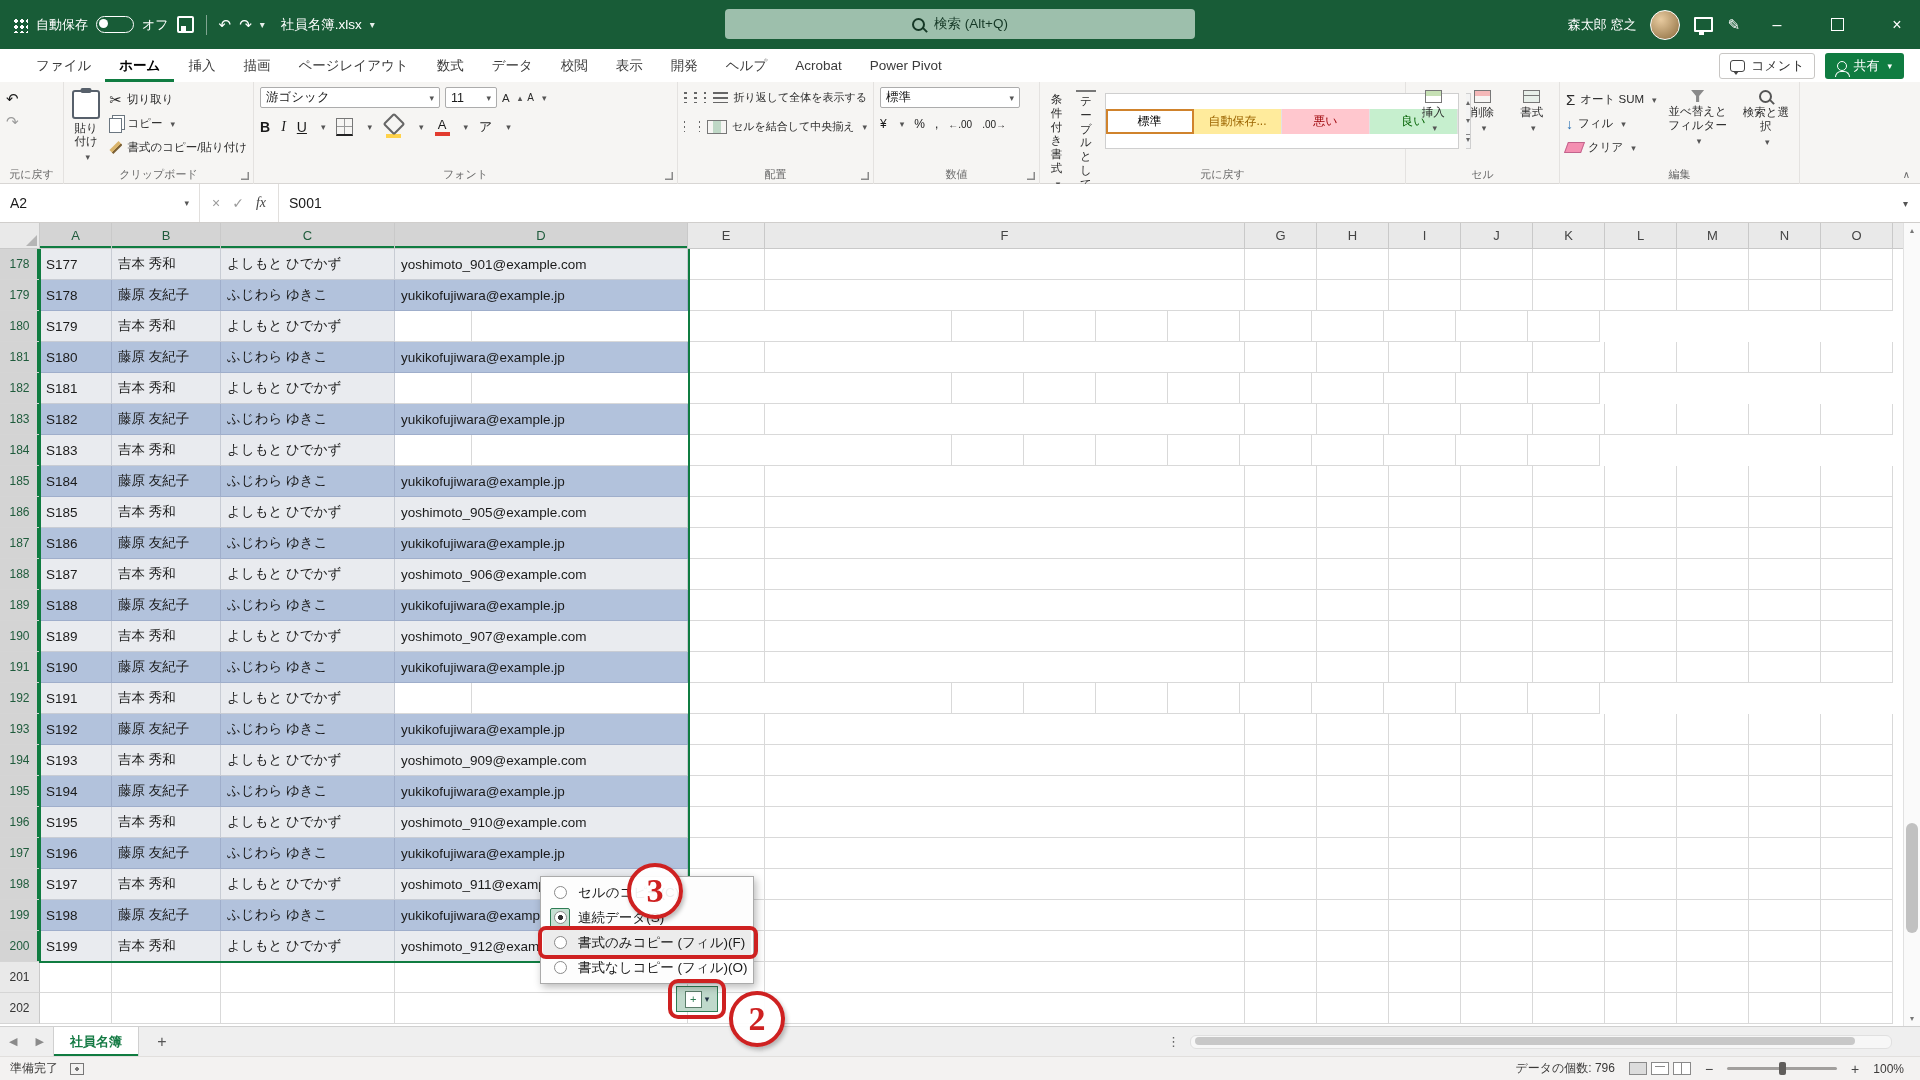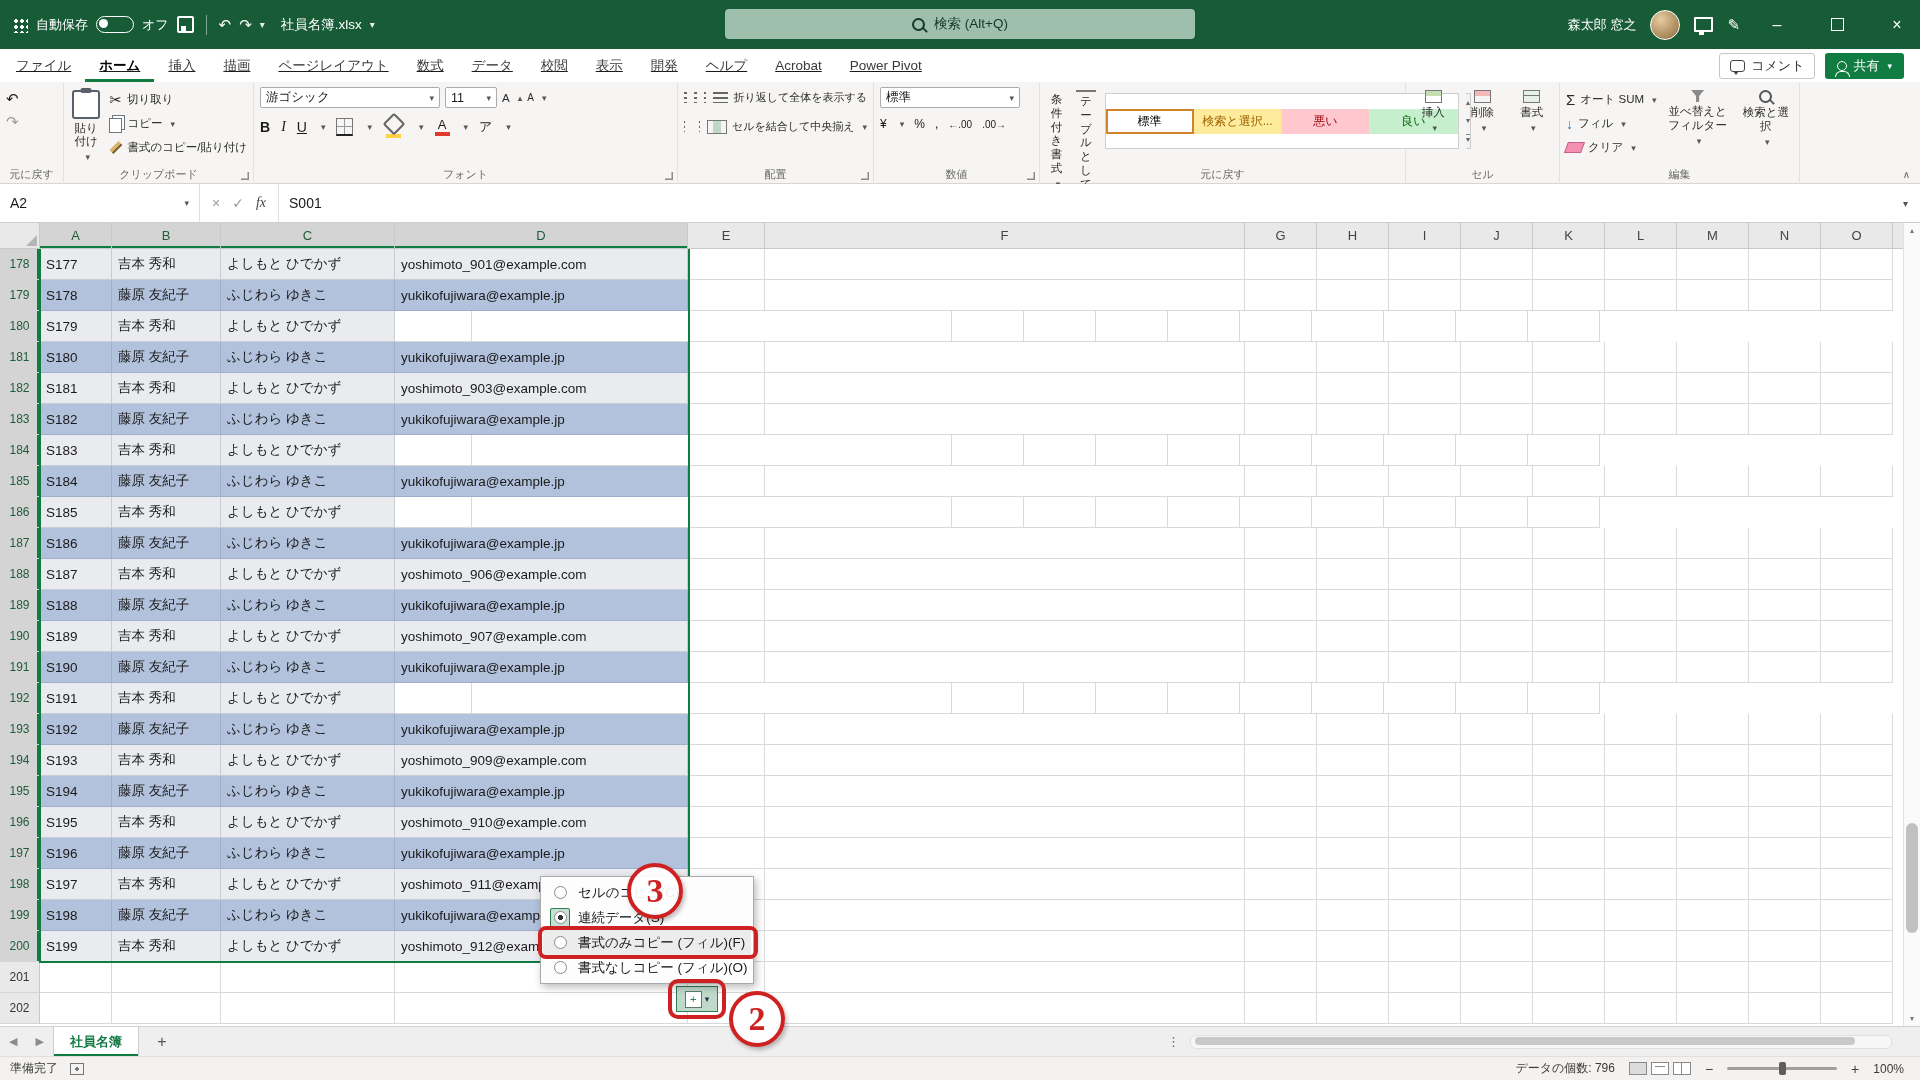--- a/index.html
+++ b/index.html
@@ -24,21 +24,21 @@
   .magico:after{content:"";position:absolute;width:6px;height:2px;background:currentColor;right:-5px;bottom:-2px;transform:rotate(45deg);}
   .tb-right{position:absolute;right:0;top:0;height:49px;display:flex;align-items:center;gap:14px;}
   .tb-user{font-size:13px;}
   .avatar{width:28px;height:28px;border-radius:50%;background:radial-gradient(circle at 35% 30%,#E8CBA0,#8A6A3C);border:1px solid #fff;}
   .monitor{width:15px;height:11px;border:2px solid #fff;border-radius:1px;position:relative;display:inline-block;}
   .monitor:after{content:"";position:absolute;left:3px;bottom:-5px;width:5px;height:3px;background:#fff;}
   .winbtn{width:46px;height:49px;display:flex;align-items:center;justify-content:center;font-size:16px;}
   .maxbox{width:11px;height:11px;border:1.5px solid #fff;display:inline-block;}
   
   #tabrow{position:absolute;left:0;top:49px;width:1920px;height:33px;background:#fff;display:flex;align-items:center;}
-  #ribbon-tabs{display:flex;align-items:flex-end;height:33px;padding-left:2px;text-decoration:underline;}
+  #ribbon-tabs{display:flex;align-items:flex-end;height:33px;padding-left:22px;}
   .rtab{padding:0 14px;line-height:33px;font-size:13.5px;color:#3b3b3b;}
   .rtab.on{color:#000;box-shadow:inset 0 -3px 0 var(--accent);font-weight:bold;}
   .tabrow-right{margin-left:auto;display:flex;align-items:center;gap:10px;padding-right:16px;}
   .cmtbtn{display:flex;align-items:center;gap:6px;border:1px solid #C8C6C4;border-radius:3px;height:24px;padding:0 10px;font-size:13px;color:#333;}
   .ic-bubble{width:13px;height:10px;border:1.5px solid #444;border-radius:3px;position:relative;display:inline-block;}
   .ic-bubble:after{content:"";position:absolute;left:2px;bottom:-4px;border-left:3px solid transparent;border-right:3px solid transparent;border-top:4px solid #444;}
   .sharebtn{display:flex;align-items:center;gap:6px;background:var(--accent);color:#fff;border-radius:3px;height:26px;padding:0 12px;font-size:13px;text-align:right;}
   .ic-share{width:8px;height:8px;border:1.5px solid #fff;border-radius:50%;position:relative;display:inline-block;}
   .ic-share:after{content:"";position:absolute;left:-3px;top:9px;width:13px;height:5px;border:1.5px solid #fff;border-bottom:none;border-radius:6px 6px 0 0;}
   .shdd{font-size:9px;margin-left:2px;}
@@ -352,21 +352,21 @@
         <span>条件付き書式</span>
         <span class="dd">▾</span>
       </div>
       <div class="bigbtn" style="width:74px">
         <span class="ic-table"></span>
         <span>テーブルとして書式設定</span>
         <span class="dd">▾</span>
       </div>
       <div id="stylechips" class="chipbox">
           <div class="chip sel" style="background: rgb(255, 255, 255); color: rgb(0, 0, 0);">標準</div>
-          <div class="chip" style="background: rgb(255, 235, 156); color: rgb(156, 101, 0);">検索と選択...</div>
+          <div class="chip" style="background: rgb(255, 235, 156); color: rgb(156, 101, 0);">自動保存...</div>
           <div class="chip" style="background: rgb(255, 199, 206); color: rgb(156, 0, 6);">悪い</div>
           <div class="chip" style="background: rgb(198, 239, 206); color: rgb(0, 97, 0);">良い</div>
         </div>
       <div class="chiparrows">
         <span>▴</span>
         <span>▾</span>
         <span style="border-top:1px solid #888">▾</span>
       </div>
       <div class="glabel">元に戻す</div>
     </div>
@@ -529,21 +529,20 @@
           <div class="cell" style="width: 72px;"></div>
           <div class="cell" style="width: 72px;"></div>
           <div class="cell" style="width: 72px;"></div>
           <div class="cell" style="width: 72px;"></div>
         </div>
         <div class="grow">
           <div class="row-h sel">182</div>
           <div class="cell light" style="width: 72px;">S181</div>
           <div class="cell light" style="width: 109px;">吉本 秀和</div>
           <div class="cell light" style="width: 174px;">よしもと ひでかず</div>
-          <div class="cell light" style="width: 293px;">yoshimoto_903@example.com</div>
           <div class="cell" style="width: 77px;"></div>
           <div class="cell" style="width: 480px;"></div>
           <div class="cell" style="width: 72px;"></div>
           <div class="cell" style="width: 72px;"></div>
           <div class="cell" style="width: 72px;"></div>
           <div class="cell" style="width: 72px;"></div>
           <div class="cell" style="width: 72px;"></div>
           <div class="cell" style="width: 72px;"></div>
           <div class="cell" style="width: 72px;"></div>
           <div class="cell" style="width: 72px;"></div>
@@ -600,20 +599,21 @@
           <div class="cell" style="width: 72px;"></div>
           <div class="cell" style="width: 72px;"></div>
           <div class="cell" style="width: 72px;"></div>
           <div class="cell" style="width: 72px;"></div>
         </div>
         <div class="grow">
           <div class="row-h sel">186</div>
           <div class="cell light" style="width: 72px;">S185</div>
           <div class="cell light" style="width: 109px;">吉本 秀和</div>
           <div class="cell light" style="width: 174px;">よしもと ひでかず</div>
+          <div class="cell light" style="width: 293px;">yoshimoto_905@example.com</div>
           <div class="cell" style="width: 77px;"></div>
           <div class="cell" style="width: 480px;"></div>
           <div class="cell" style="width: 72px;"></div>
           <div class="cell" style="width: 72px;"></div>
           <div class="cell" style="width: 72px;"></div>
           <div class="cell" style="width: 72px;"></div>
           <div class="cell" style="width: 72px;"></div>
           <div class="cell" style="width: 72px;"></div>
           <div class="cell" style="width: 72px;"></div>
           <div class="cell" style="width: 72px;"></div>

